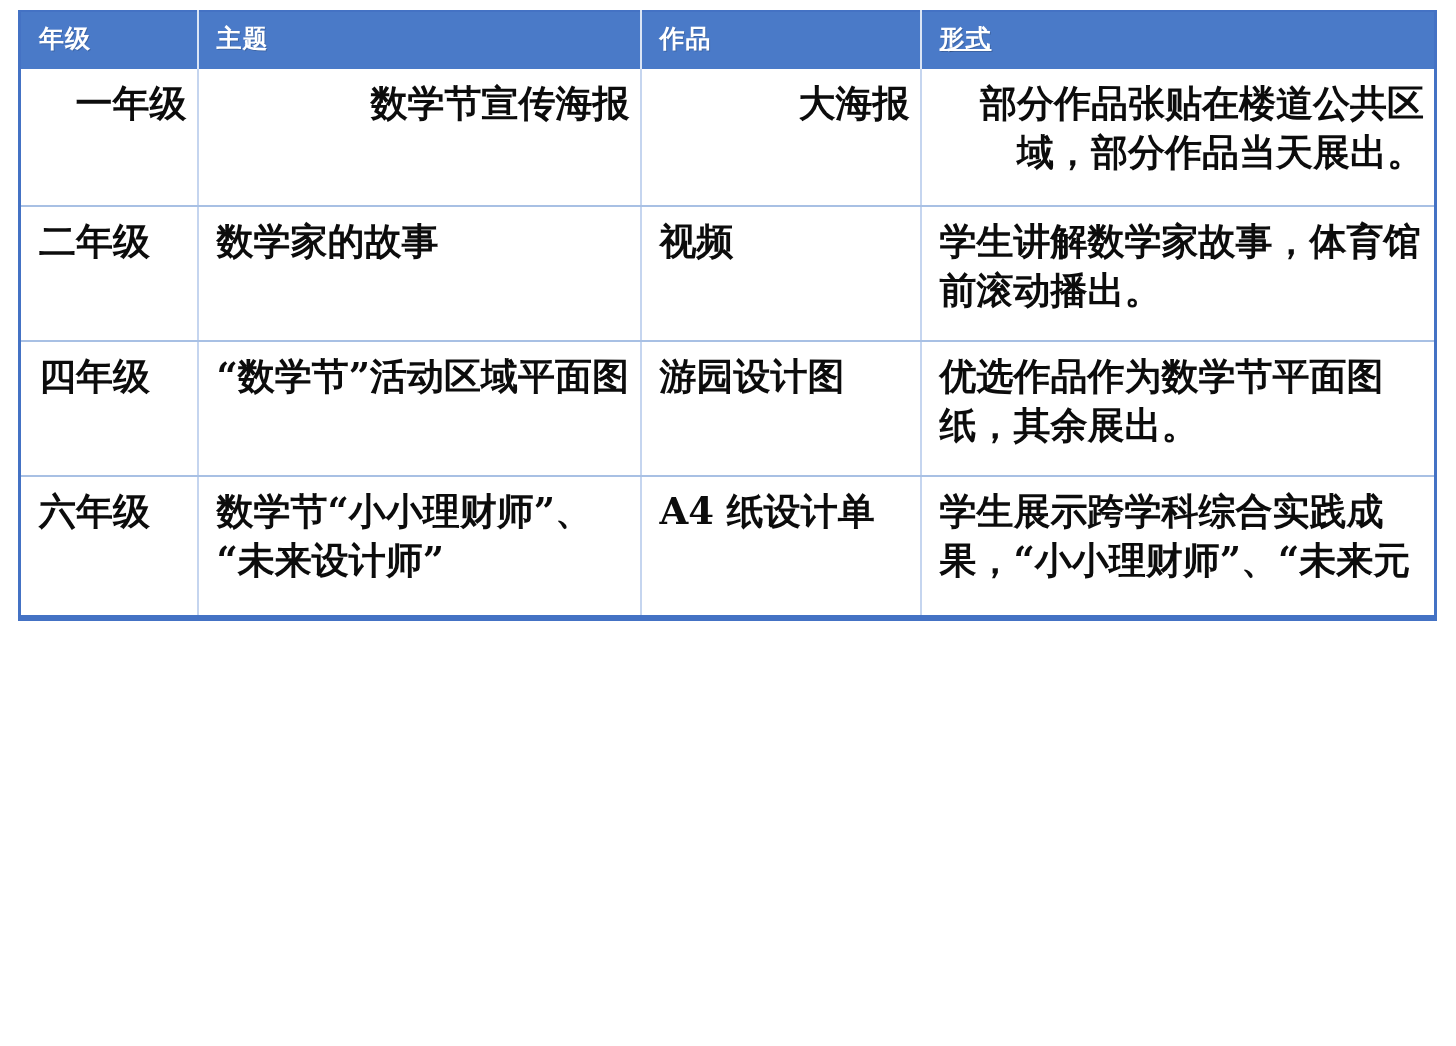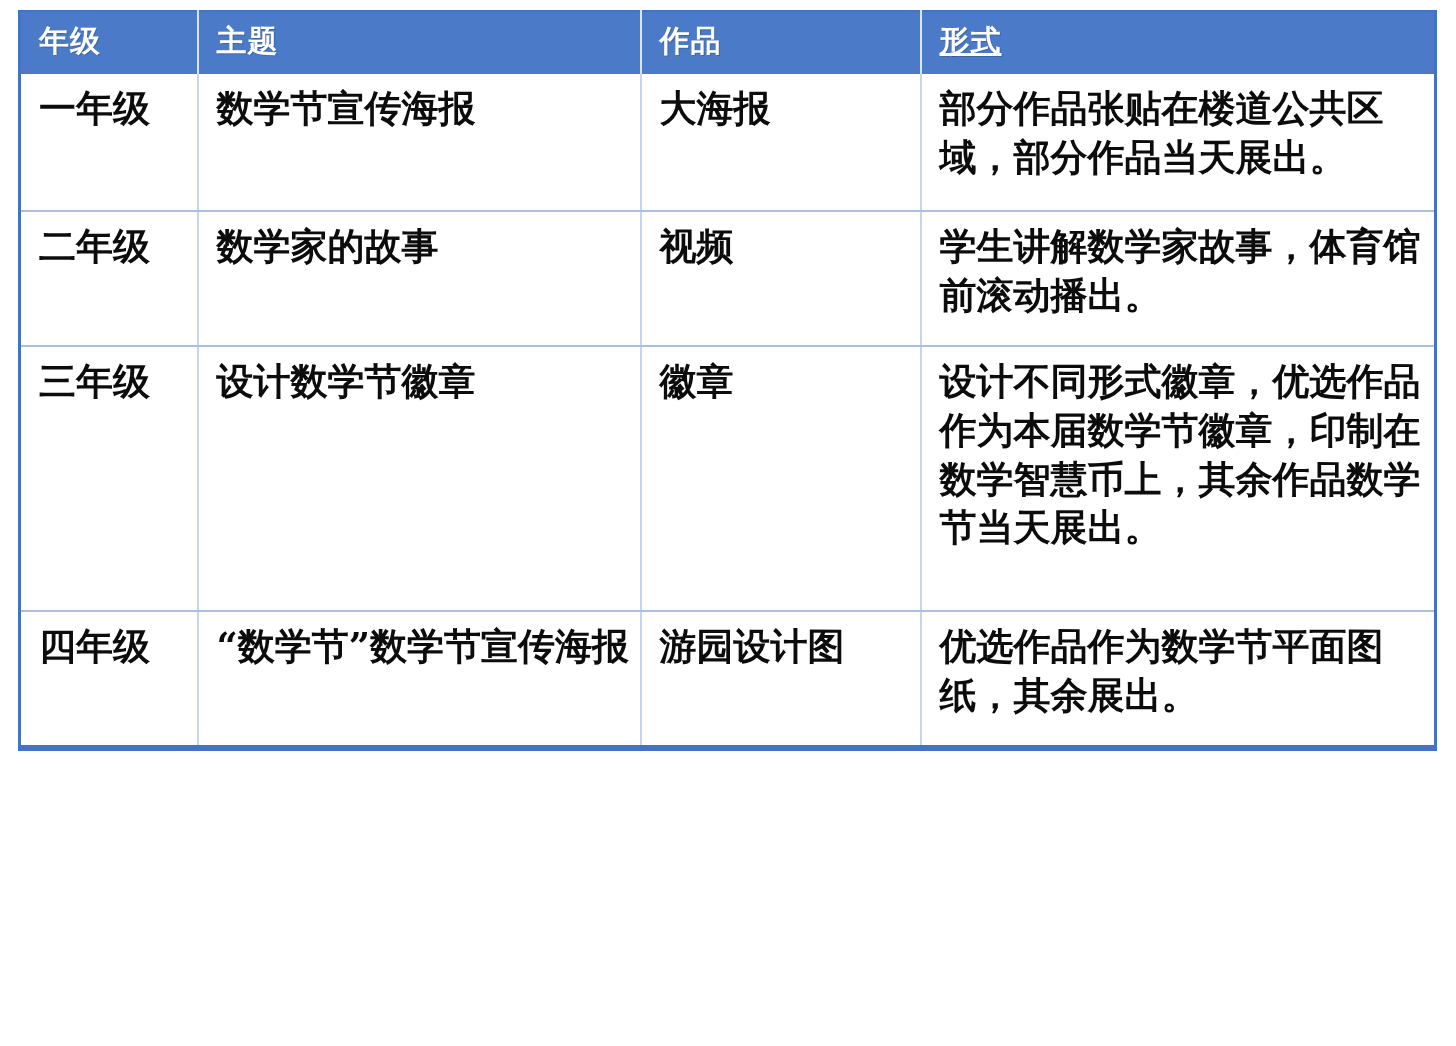--- a/index.html
+++ b/index.html
@@ -43,21 +43,21 @@
   col.c-theme   { width: 443px; }
   col.c-work    { width: 280px; }
   col.c-form    { width: 515px; }
 
   thead th {
     background: #4a7ac8;
     color: #ffffff;
     text-align: left;
     vertical-align: top;
     font-weight: 700;
-    font-size: 30px;
+    font-size: 25px;
     line-height: 1.0;
     padding: 14px 16px 18px 18px;
     border-right: 2px solid #dbe5f5;
     letter-spacing: 1px;
     text-shadow: 1px 1px 0 rgba(0,0,0,0.18);
     white-space: nowrap;
   }
   thead th:last-child { border-right: none; text-decoration: underline; }
 
   tbody td {
@@ -72,21 +72,21 @@
     font-weight: 700;
     overflow: hidden;
   }
   tbody td:last-child { border-right: none; }
   tbody tr:last-child td { border-bottom: none; }
 
   td.cell-grade { white-space: nowrap; }
   td.cell-work  { white-space: nowrap; }
 
   
-  tr.r-1 td { height: 116px; }
+  tr.r-1 td { height: 116px; text-align: right; }
   tr.r-2 td { height: 113px; }
   tr.r-3 td { height: 243px; }
   tr.r-4 td { height: 113px; }
   tr.r-5 td { height: 113px; }
   tr.r-6 td { height: 118px; }
 
   
   td.clipped {
     max-height: 118px;
     overflow: hidden;
@@ -118,28 +118,28 @@
           <td class="cell-theme">数学节宣传海报</td>
           <td class="cell-work">大海报</td>
           <td class="cell-form">部分作品张贴在楼道公共区域，部分作品当天展出。</td>
         </tr>
         <tr class="r-2">
           <td class="cell-grade">二年级</td>
           <td class="cell-theme">数学家的故事</td>
           <td class="cell-work">视频</td>
           <td class="cell-form">学生讲解数学家故事，体育馆前滚动播出。</td>
         </tr>
-        <tr class="r-3">
-          <td class="cell-grade">三年级</td>
-          <td class="cell-theme">设计数学节徽章</td>
-          <td class="cell-work">徽章</td>
-          <td class="cell-form">设计不同形式徽章，优选作品作为本届数学节徽章，印制在数学智慧币上，其余作品数学节当天展出。</td>
-        </tr>
         <tr class="r-4">
           <td class="cell-grade">四年级</td>
-          <td class="cell-theme">“数学节”数学节宣传海报</td>
+          <td class="cell-theme">“数学节”活动区域平面图</td>
           <td class="cell-work">游园设计图</td>
           <td class="cell-form">优选作品作为数学节平面图纸，其余展出。</td>
+        </tr>
+        <tr class="r-6">
+          <td class="cell-grade">六年级</td>
+          <td class="cell-theme">数学节“小小理财师”、“未来设计师”</td>
+          <td class="cell-work">A4 纸设计单</td>
+          <td class="cell-form clipped">学生展示跨学科综合实践成果，“小小理财师”、“未来元</td>
         </tr>
       </tbody>
     </table>
   </div>
 </div>
 
 </body></html>

